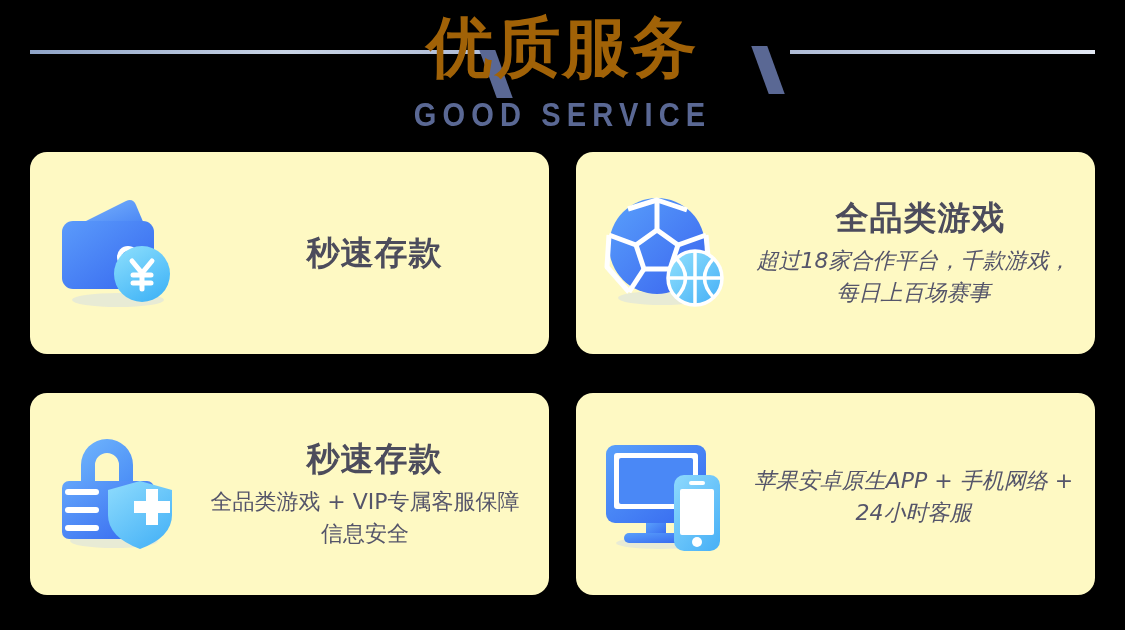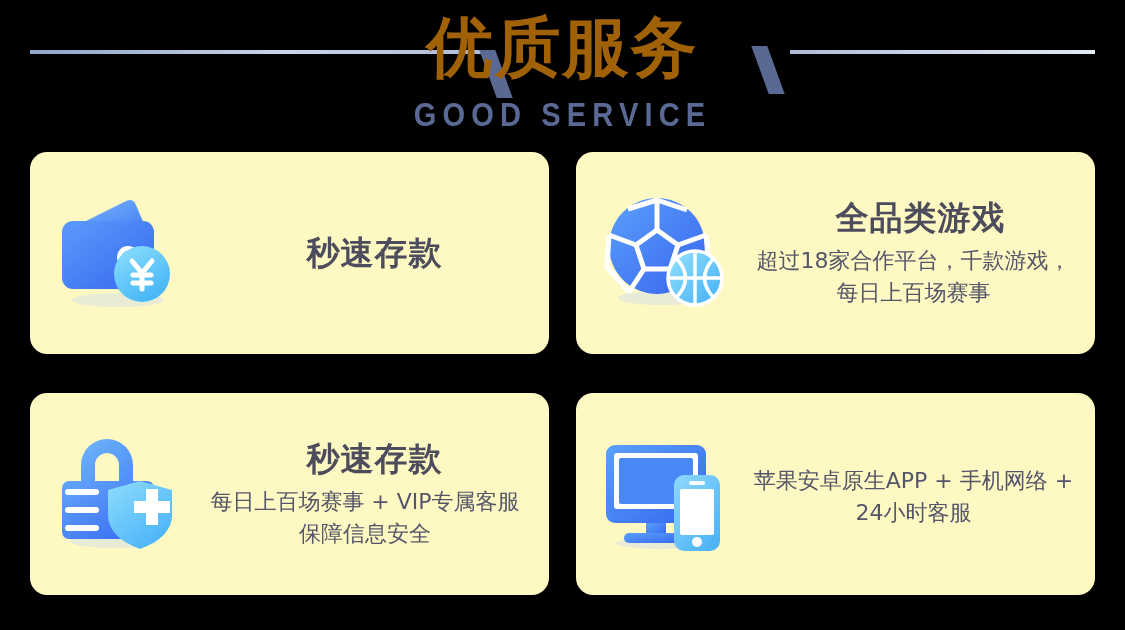--- a/index.html
+++ b/index.html
@@ -70,21 +70,21 @@
   .card-title{
     font-size:33px; font-weight:bold; color:#4c4c5c;
     line-height:42px; letter-spacing:1px;
     font-family:"DejaVu Sans","Liberation Sans",sans-serif;
   }
   .card-desc{
     font-size:22px; color:#55556a; line-height:32px;
     margin-top:6px; max-width:330px;
     font-family:"DejaVu Sans","Liberation Sans",sans-serif;
   }
-  .c2 .card-desc,.c4 .card-desc{ max-width:335px; }
+  .c2 .card-desc,.c4 .card-desc{ max-width:335px;font-style:italic; }
   svg{ display:block; overflow:visible; }
 </style>
 </head>
 <body>
 
 <div class="header">
   <div class="rule left"></div>
   <div class="slash l"></div>
   <div class="slash r"></div>
   <div class="rule right"></div>
@@ -196,21 +196,21 @@
           <path d="M12 63 H40"></path>
           <path d="M12 81 H40"></path>
           <path d="M12 99 H40"></path>
         </g>
         <path d="M84 52 L116 61 V86 q0 22 -32 34 q-32 -12 -32 -34 V61 Z" fill="url(#sh)"></path>
         <path d="M78 72 h12 v-12 h12 v12 h12 v12 h-12 v12 h-12 v-12 h-12 Z" fill="#fff"></path>
       </svg>
     </div>
     <div class="card-text">
       <div class="card-title">秒速存款</div>
-      <div class="card-desc">每日上百场赛事 + VIP专属客服保障信息安全</div>
+      <div class="card-desc">全品类游戏 + VIP专属客服保障信息安全</div>
     </div>
   </div>
 
   <div class="card c4">
     <div class="icon-wrap">
       <svg width="130" height="130" viewBox="0 0 130 130">
         <defs>
           <linearGradient id="mb" x1="0" y1="0" x2="1" y2="1">
             <stop offset="0" stop-color="#59a0fb"></stop>
               <stop offset="1" stop-color="#3567ef"></stop>

